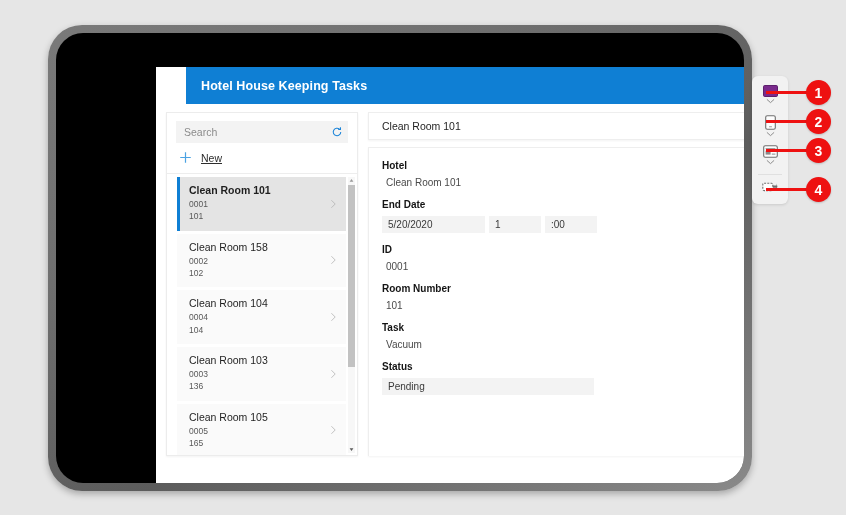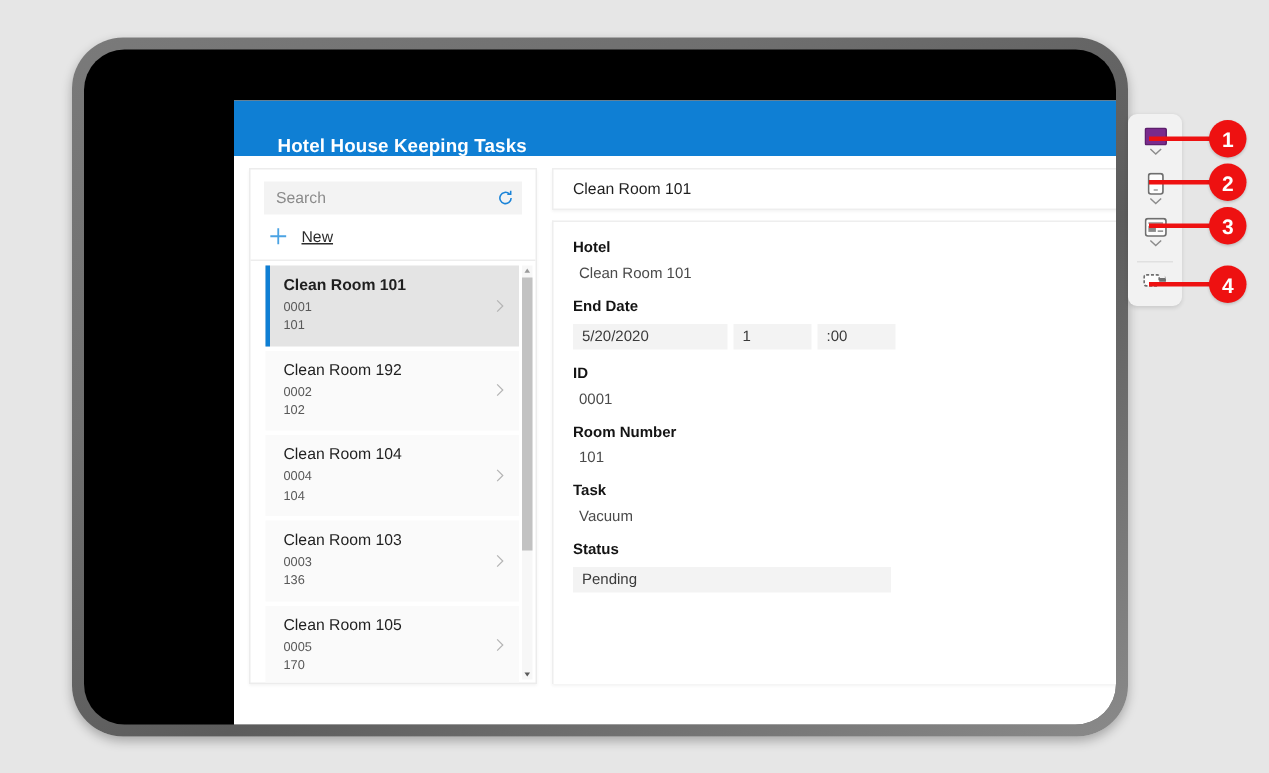--- a/index.html
+++ b/index.html
@@ -56,23 +56,24 @@
     height: 430px;
     background: #ffffff;
     overflow: hidden;
   }
 
   
   #app-header {
     height: 37px;
     background: #0f7fd4;
     display: flex;
-    align-items: flex-end;
-    padding-left: 29px;
-    box-sizing: border-box;
+    align-items: center;
+    padding-left: 15px;
+    box-sizing: border-box;
+    margin-left: 30px;
   }
   #app-header-title {
     color: #ffffff;
     font-size: 12.5px;
     font-weight: bold;
     letter-spacing: 0.1px;
   }
 
   
   #app-body {
@@ -379,21 +380,21 @@
                 <span class="accent-bar"></span>
                 <div class="li-title">Clean Room 101</div>
                 <div class="li-sub">0001</div>
                 <div class="li-sub">101</div>
                 <svg class="chevron-icon" viewBox="0 0 16 16">
                   <path d="M5.5 2 L11.5 8 L5.5 14" fill="none" stroke="#b4b4b4" stroke-width="1.3"></path>
                 </svg>
               </div>
 
               <div class="list-item">
-                <div class="li-title">Clean Room 192</div>
+                <div class="li-title">Clean Room 158</div>
                 <div class="li-sub">0002</div>
                 <div class="li-sub">102</div>
                 <svg class="chevron-icon" viewBox="0 0 16 16">
                   <path d="M5.5 2 L11.5 8 L5.5 14" fill="none" stroke="#b4b4b4" stroke-width="1.3"></path>
                 </svg>
               </div>
 
               <div class="list-item">
                 <div class="li-title">Clean Room 104</div>
                 <div class="li-sub">0004</div>
@@ -408,21 +409,21 @@
                 <div class="li-sub">0003</div>
                 <div class="li-sub">136</div>
                 <svg class="chevron-icon" viewBox="0 0 16 16">
                   <path d="M5.5 2 L11.5 8 L5.5 14" fill="none" stroke="#b4b4b4" stroke-width="1.3"></path>
                 </svg>
               </div>
 
               <div class="list-item">
                 <div class="li-title">Clean Room 105</div>
                 <div class="li-sub">0005</div>
-                <div class="li-sub">170</div>
+                <div class="li-sub">165</div>
                 <svg class="chevron-icon" viewBox="0 0 16 16">
                   <path d="M5.5 2 L11.5 8 L5.5 14" fill="none" stroke="#b4b4b4" stroke-width="1.3"></path>
                 </svg>
               </div>
 
             </div>
 
             <div id="list-scrollbar">
               <svg class="sb-arrow" id="sb-arrow-up" viewBox="0 0 8 8">
                 <path d="M4 1.5 L7 6 L1 6 Z" fill="#9a9a9a"></path>

